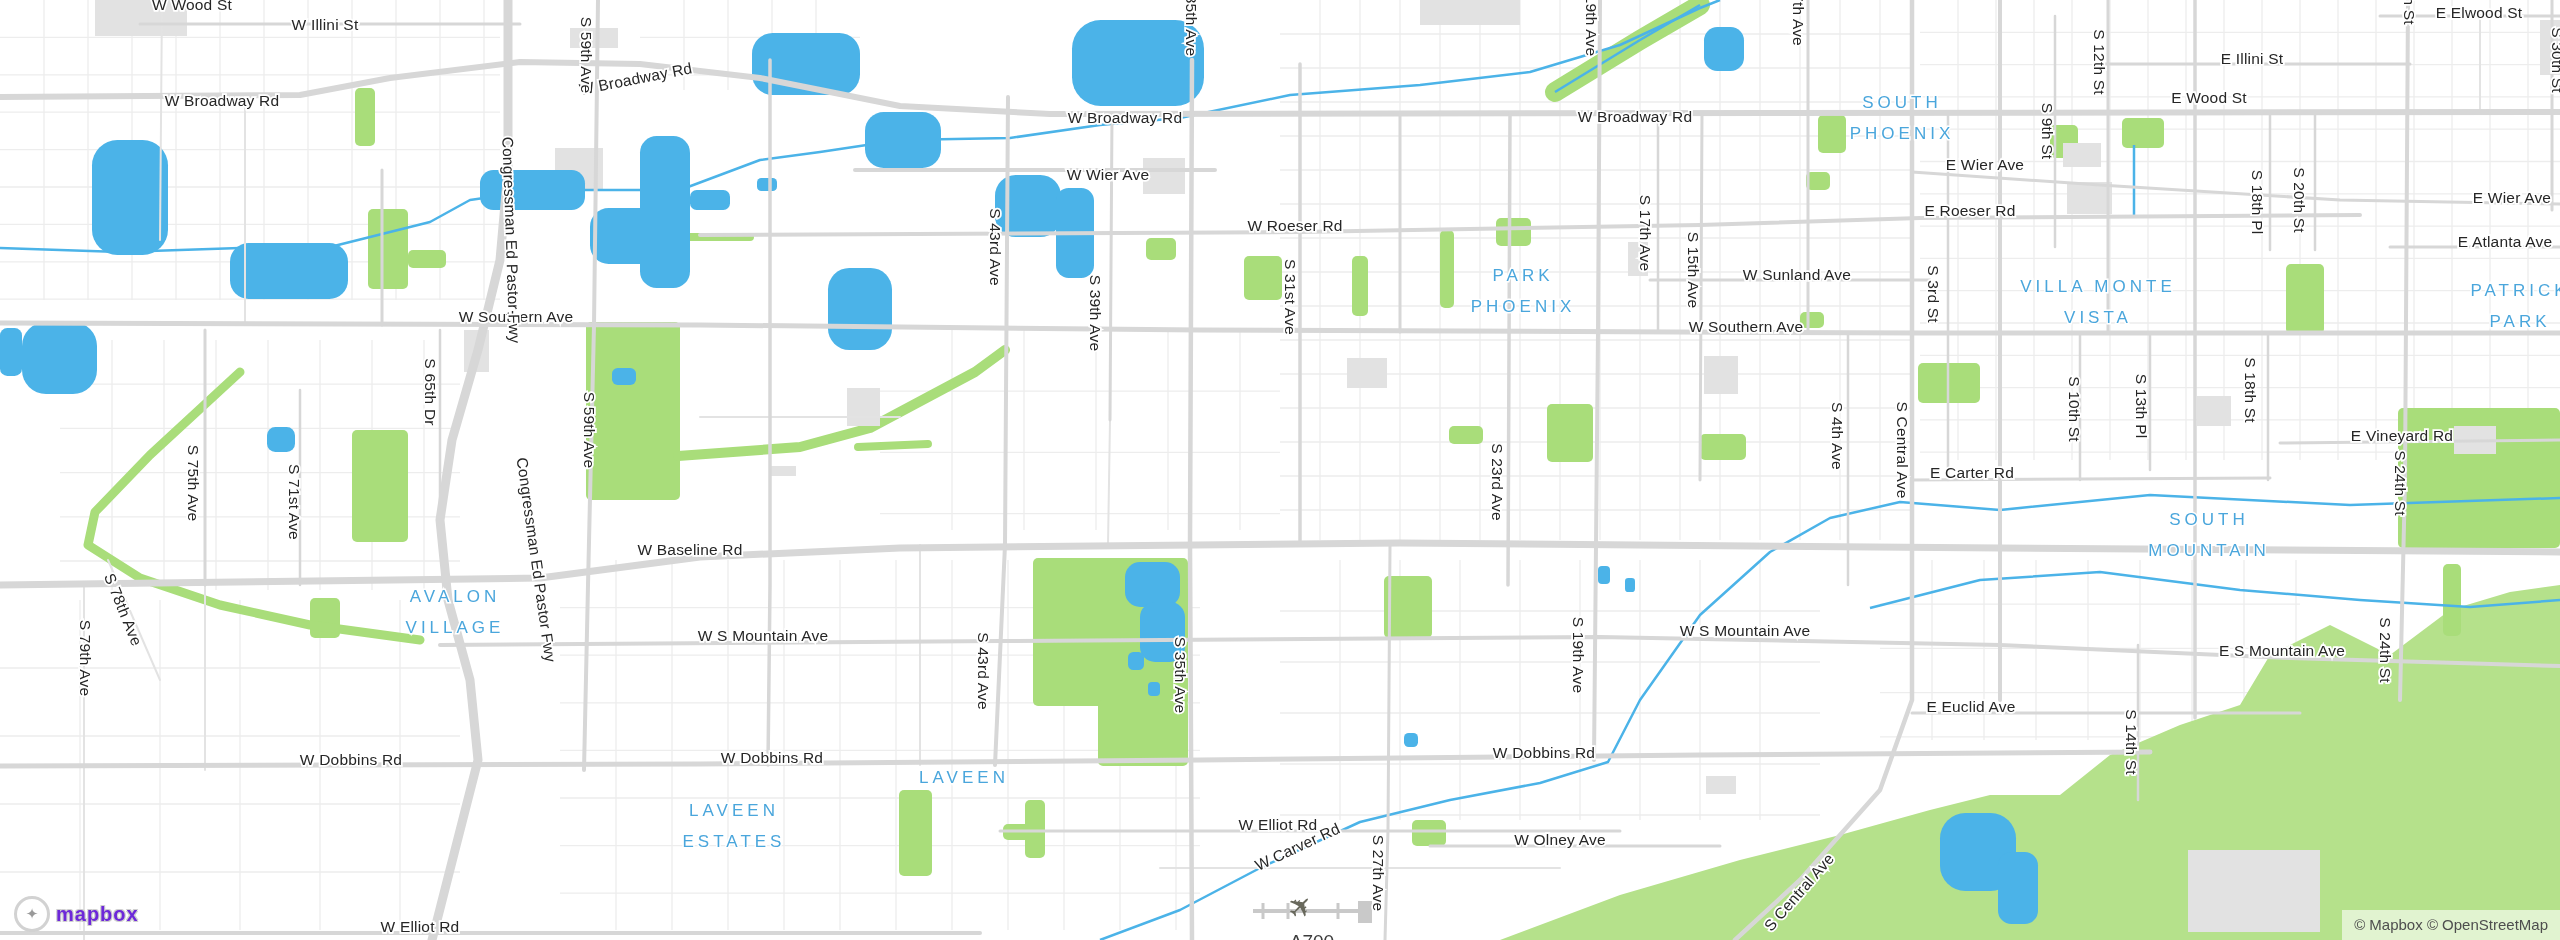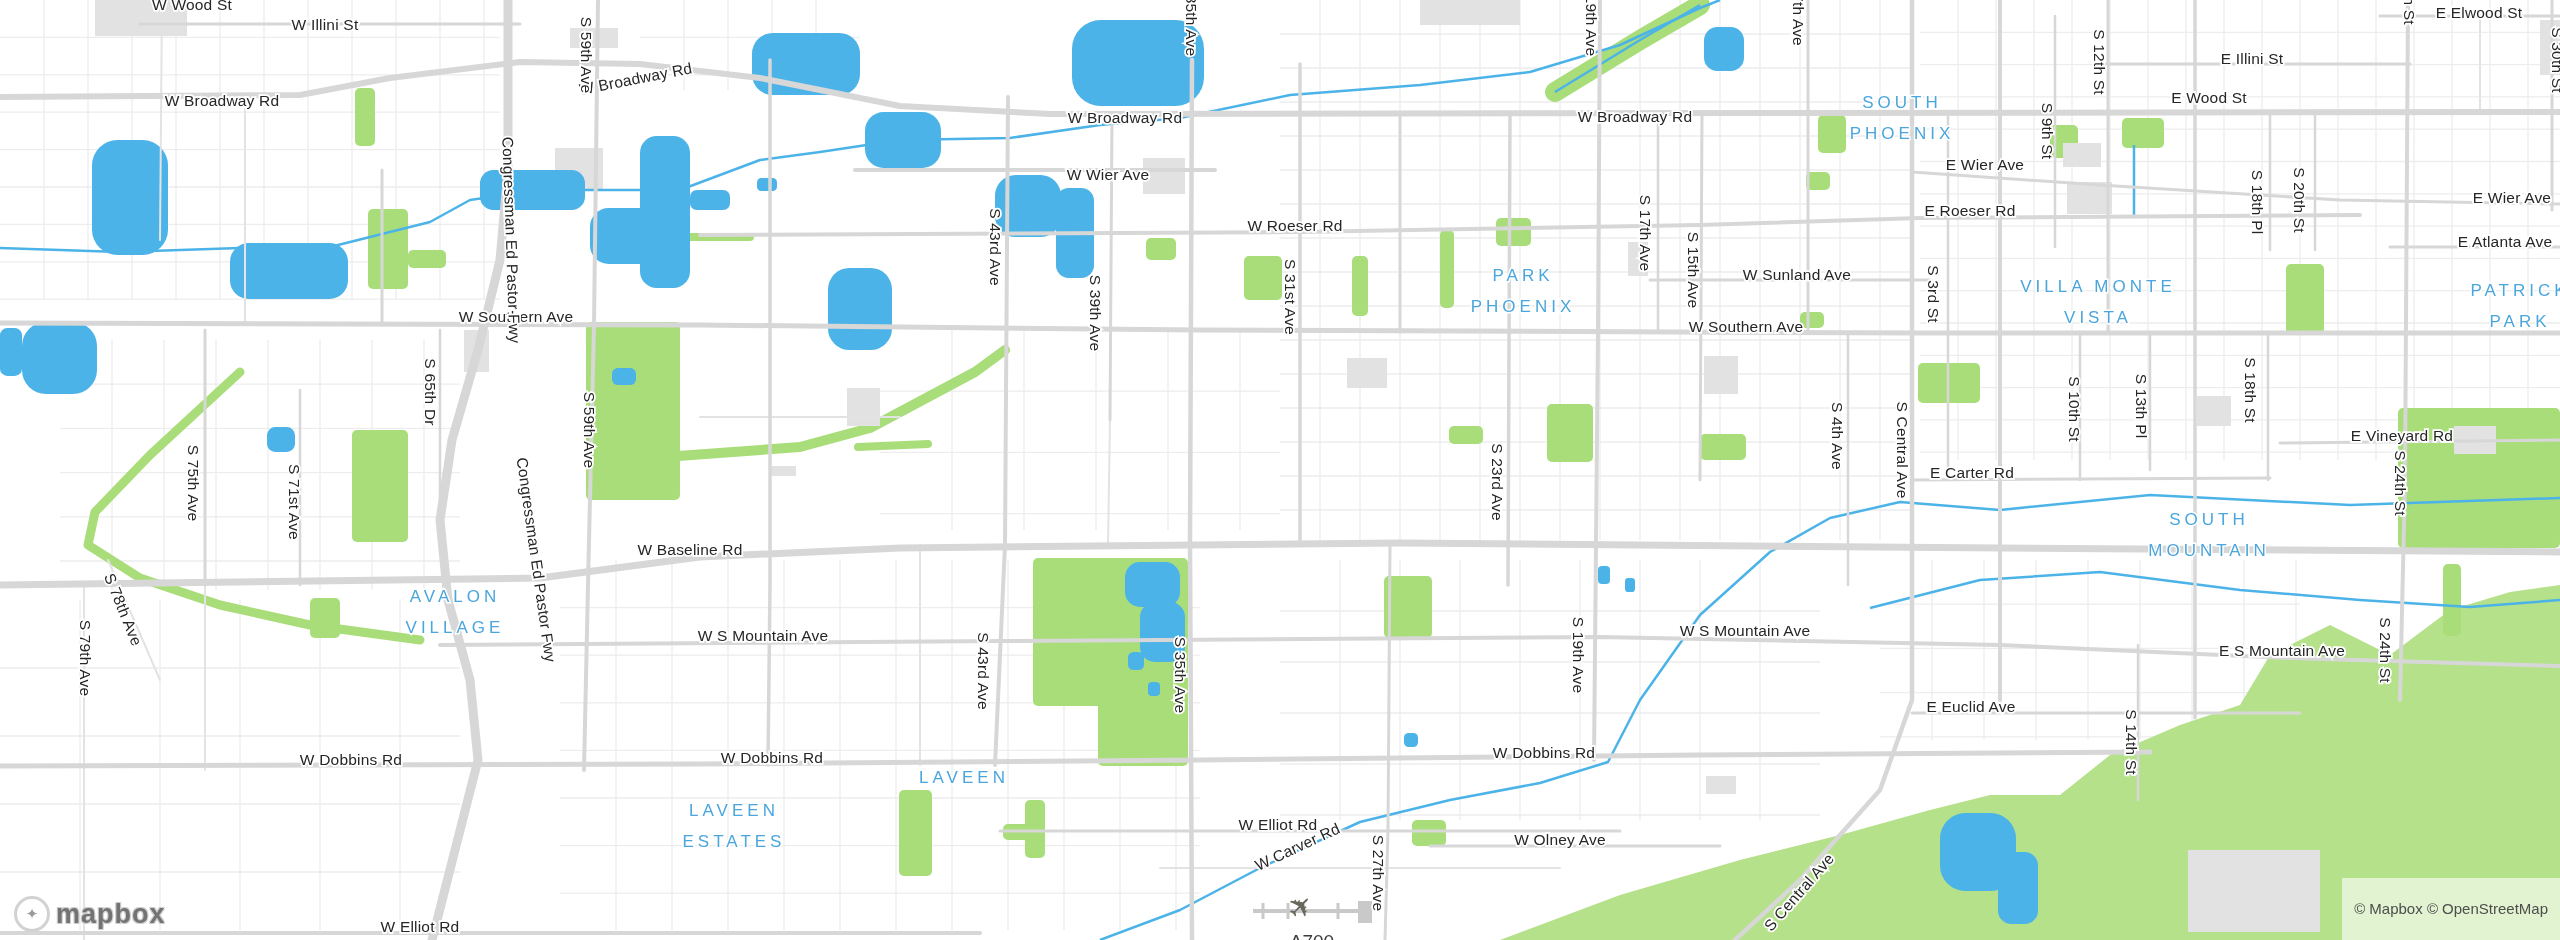--- a/index.html
+++ b/index.html
@@ -8,23 +8,23 @@
   svg{position:absolute;left:0;top:0;}
   text{font-family:"Liberation Sans", sans-serif;}
   .road-lbl{fill:#262626;font-size:15.5px;stroke:#ffffff;stroke-width:3.5px;paint-order:stroke;
             font-weight:400;letter-spacing:.2px;}
   .area-lbl{fill:#4aa6dc;font-size:17px;letter-spacing:4px;stroke:#ffffff;stroke-width:3px;
             paint-order:stroke;font-weight:500;}
   .apt-lbl{fill:#3d3d3d;font-size:19px;stroke:#fff;stroke-width:3px;paint-order:stroke;}
   #logo{position:absolute;left:14px;bottom:8px;display:flex;align-items:center;gap:6px;}
   #logo .ring{width:30px;height:30px;border-radius:50%;background:#fff;border:3px solid #d2d2d2;
       display:flex;align-items:center;justify-content:center;color:#9a9a9a;font-size:15px;}
-  #logo .word{font-size:27px;font-weight:bold;color:#737373;letter-spacing:1px;
+  #logo .word{font-size:20px;font-weight:bold;color:#6d28d9;letter-spacing:1px;
       text-shadow:-1px -1px 0 #cfcfcf,1px -1px 0 #cfcfcf,-1px 1px 0 #cfcfcf,1px 1px 0 #cfcfcf;}
-  #attrib{position:absolute;right:0;bottom:0;height:30px;line-height:30px;padding:16px 12px;
+  #attrib{position:absolute;right:0;bottom:0;height:30px;line-height:30px;padding:0 12px;
       background:rgba(255,255,255,.6);color:#4e4e4e;font-size:15px;}
 </style>
 </head>
 <body>
 
 <div id="stage">
   <svg id="mapsvg" width="2560" height="940" viewBox="0 0 2560 940">
       <line x1="44" y1="0" x2="44" y2="300" stroke="#ededed" stroke-width="1.3"></line>
       <line x1="88" y1="0" x2="88" y2="300" stroke="#ededed" stroke-width="1.3"></line>
       <line x1="132" y1="0" x2="132" y2="300" stroke="#ededed" stroke-width="1.3"></line>

